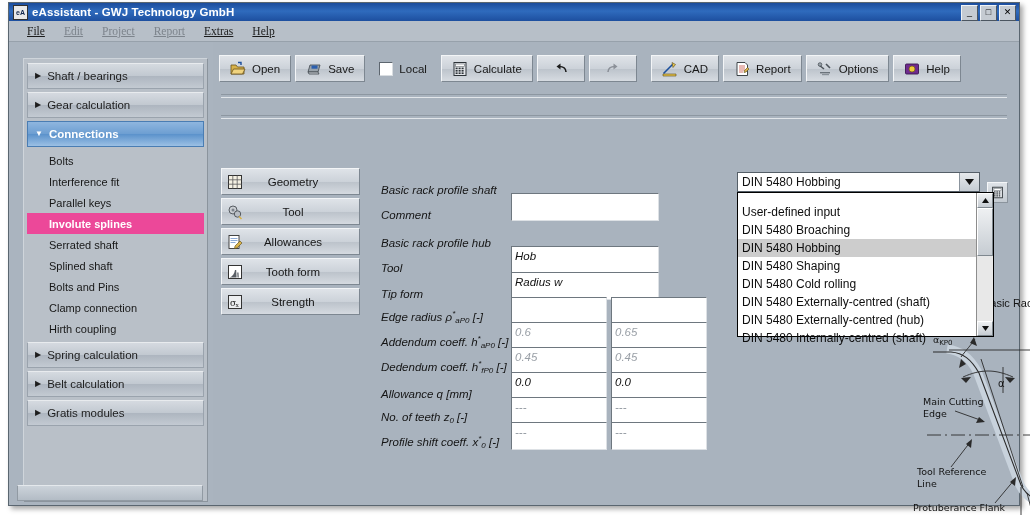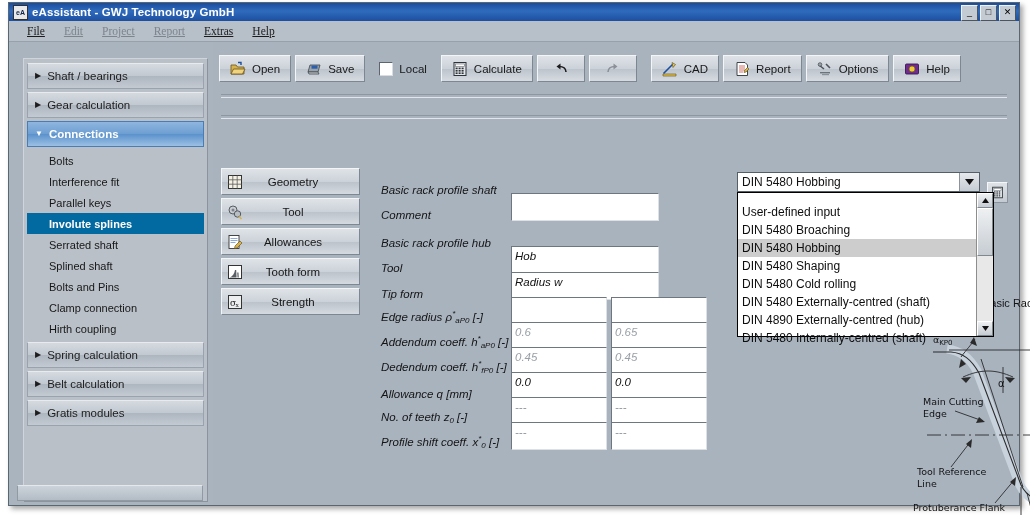--- a/index.html
+++ b/index.html
@@ -36,21 +36,21 @@
   .sb-inner{width:185px;background:#b9c0c8;border:1px solid #8b949d;
             border-top-color:#cfd5db;border-left-color:#cfd5db;height:444px;box-sizing:border-box;
             padding:4px 3px;}
   .sb-group{height:24px;display:flex;align-items:center;padding-left:7px;margin-bottom:3px;
             background:linear-gradient(to bottom,#d5dae0 0%,#c2c9d1 48%,#aeb6c0 52%,#c3cad2 100%);
             border:1px solid #9aa3ad;border-top-color:#e8ebee;font-size:11.5px;color:#1d1d1d;}
   .sb-group.active{background:linear-gradient(to bottom,#8fb6df 0%,#6e9fd2 48%,#5c93cc 52%,#9cc0e4 100%);
                    color:#ffffff;font-weight:bold;border-color:#4a7db3;}
   .tri{margin-right:6px;font-size:8px;line-height:8px;}
   .sb-item{height:21px;display:flex;align-items:center;padding-left:22px;font-size:11px;color:#171717;}
-  .sb-item.sel{background:#0369a1;color:#ffffff;font-weight:bold;text-align:right;}
+  .sb-item.sel{background:#ec4899;color:#ffffff;font-weight:bold;text-align:right;}
 
   
   .content{flex:1;position:relative;background:#a9b3be;padding:0;}
   .toolbar{position:absolute;left:6px;top:12px;right:20px;height:29px;display:flex;gap:4px;align-items:center;}
   .tbtn{height:27px;background:linear-gradient(to bottom,#dfe3e8 0%,#ccd2d9 50%,#bcc3cb 51%,#d6dbe1 100%);
         border:1px solid #7d8791;border-top-color:#f3f5f7;border-left-color:#f3f5f7;
         display:flex;align-items:center;gap:6px;padding:0 10px;font-size:11.5px;color:#181818;box-sizing:border-box;}
   .tbtn.narrow{padding:0 6px;width:48px;justify-content:center;}
   .tbtn.dim{color:#8b9098;}
   .tbtn.flat{background:transparent;border:none;}
@@ -568,21 +568,21 @@
       </div>
 
       <div class="ddlist">
         <div class="ddcol">
           <div class="ddopt">User-defined input</div>
           <div class="ddopt">DIN 5480 Broaching</div>
           <div class="ddopt hl">DIN 5480 Hobbing</div>
           <div class="ddopt">DIN 5480 Shaping</div>
           <div class="ddopt">DIN 5480 Cold rolling</div>
           <div class="ddopt">DIN 5480 Externally-centred (shaft)</div>
-          <div class="ddopt">DIN 4890 Externally-centred (hub)</div>
+          <div class="ddopt">DIN 5480 Externally-centred (hub)</div>
           <div class="ddopt">DIN 5480 Internally-centred (shaft)</div>
         </div>
         <div class="ddsb">
           <div class="ddsb-btn">
             <svg width="7" height="5" viewBox="0 0 7 5">
                 <path d="M3.5 0L7 5H0z" fill="#101010"></path>
               </svg>
           </div>
           <div class="ddsb-track">
             <div class="ddsb-thumb"></div>

